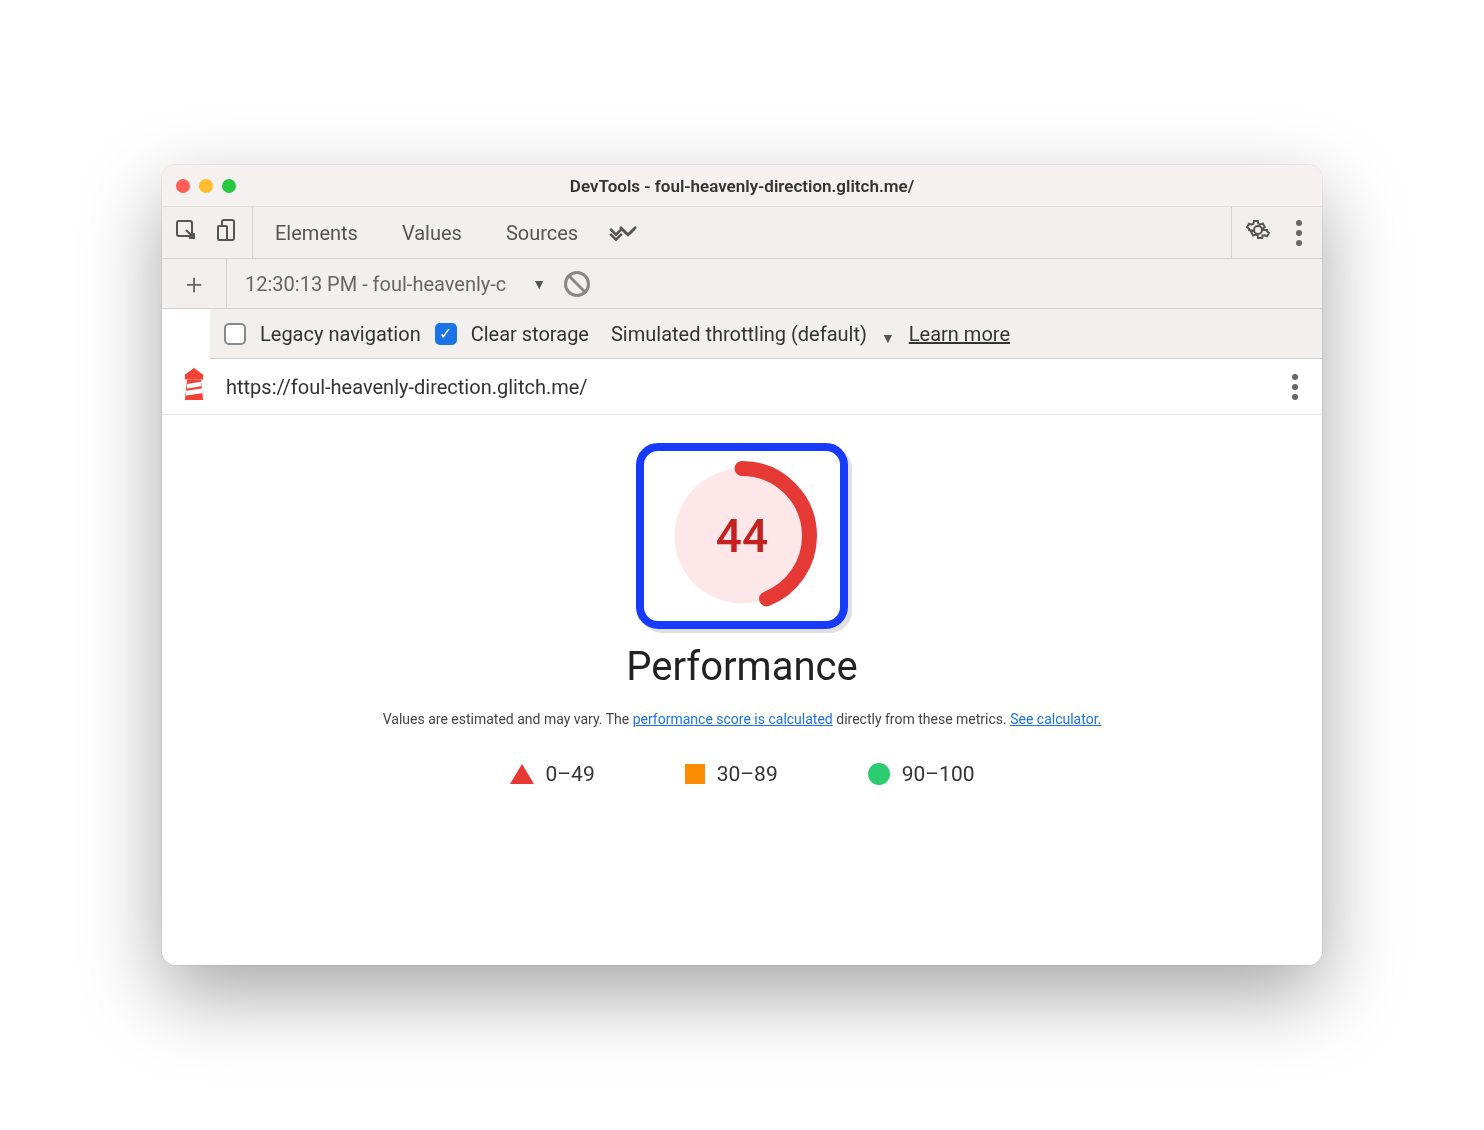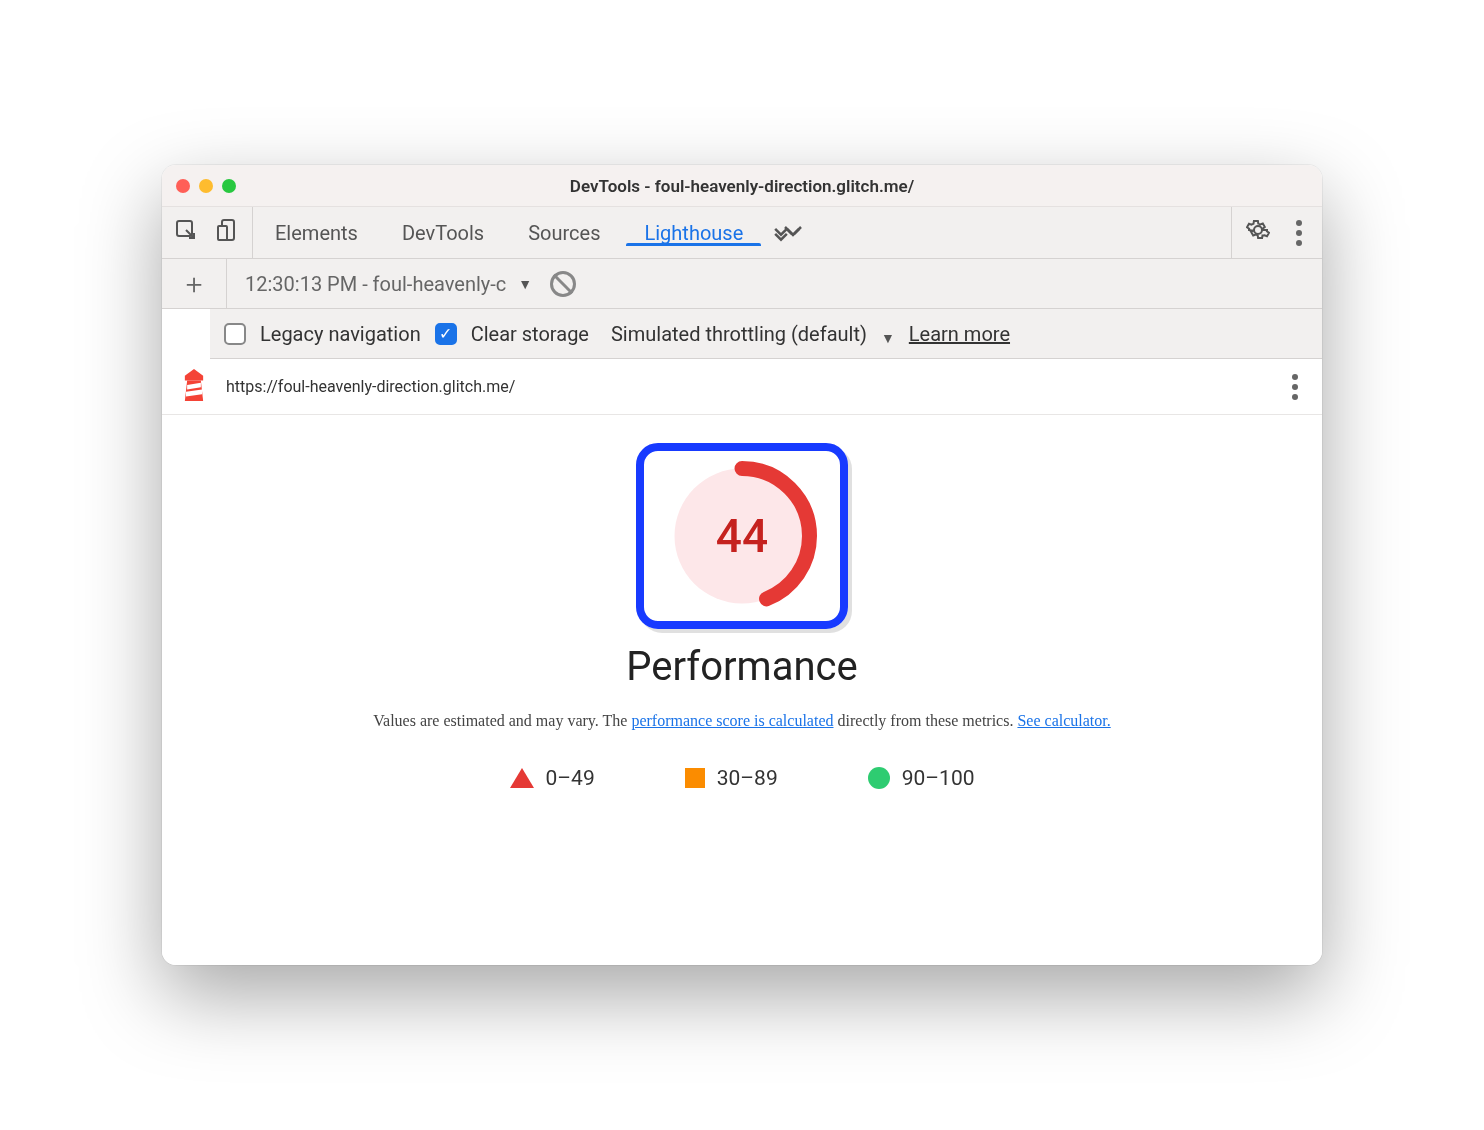--- a/index.html
+++ b/index.html
@@ -123,21 +123,21 @@
     cursor: pointer;
     border-right: 1px solid #d5d2d1;
     height: 100%;
     display: flex;
     align-items: center;
     padding-right: 18px;
   }
   .report-sel {
     display: flex;
     align-items: center;
-    gap: 6px;
+    gap: 20px;
     color: #666;
     cursor: pointer;
     max-width: 340px;
     white-space: nowrap;
     overflow: hidden;
   }
   .report-sel .tri { font-size: 14px; color: #555; margin-left: 6px; }
   .nosign {
     width: 26px; height: 26px;
     border: 3px solid #888;
@@ -196,21 +196,21 @@
   }
   
   .urlrow {
     height: 56px;
     background: #fff;
     display: flex;
     align-items: center;
     padding: 0 18px;
     gap: 18px;
     border-bottom: 1px solid #e8e6e5;
-    font-size: 16px;
+    font-size: 20px;
     color: #333;
   }
   .lh-icon { width: 28px; height: 32px; }
   .urltext { flex: 1; }
   .vdots { display: flex; flex-direction: column; gap: 4px; cursor: pointer; padding: 0 6px;}
   .vdots span { width: 6px; height: 6px; background: #666; border-radius: 50%; }
   
   .main {
     flex: 1;
     background: #fff;
@@ -243,26 +243,25 @@
     font-size: 46px; font-weight: 500; color: #c5221f;
   }
   .perf-title {
     margin-top: 14px;
     font-size: 40px;
     font-weight: 400;
     color: #222;
   }
   .desc {
     margin-top: 18px;
-    font-size: 16px;
+    font-size: 14px;
     color: #444;
     text-align: left;
     max-width: 860px;
     line-height: 1.6;
-    font-family: Liberation Serif, serif;
   }
   .desc a {
     color: #1a73e8;
     text-decoration: underline;
     cursor: pointer;
   }
   .legend {
     margin-top: 32px;
     display: flex;
     gap: 90px;
@@ -306,23 +305,22 @@
       </span>
       <span>
         <svg class="icon" viewBox="0 0 24 24">
             <rect x="6" y="2" width="12" height="20" rx="2"></rect>
             <rect x="2" y="8" width="9" height="14" rx="1" fill="#f2f0ef"></rect>
           </svg>
       </span>
     </div>
     <div class="tabs-mid">
       <div class="tab">Elements</div>
-      <div class="tab">DevTools</div>
+      <div class="tab">Values</div>
       <div class="tab">Sources</div>
-      <div class="tab active">Lighthouse</div>
       <div class="overflow-chevron">
         <svg class="icon" viewBox="0 0 24 24">
             <path d="M6 8 L12 14 L18 8" stroke-width="2.5"></path>
             <path d="M4 6 L11 13" stroke-width="2.5"></path>
             <path d="M20 6 L13 13" stroke-width="2.5"></path>
           </svg>
         <svg viewBox="0 0 24 24" style="width:20px;height:20px;stroke:#555;fill:none;stroke-width:3;margin-left:-34px">
             <path d="M5 7 L12 14 L19 7"></path>
             <path d="M5 13 L12 20 L19 13"></path>
           </svg>

